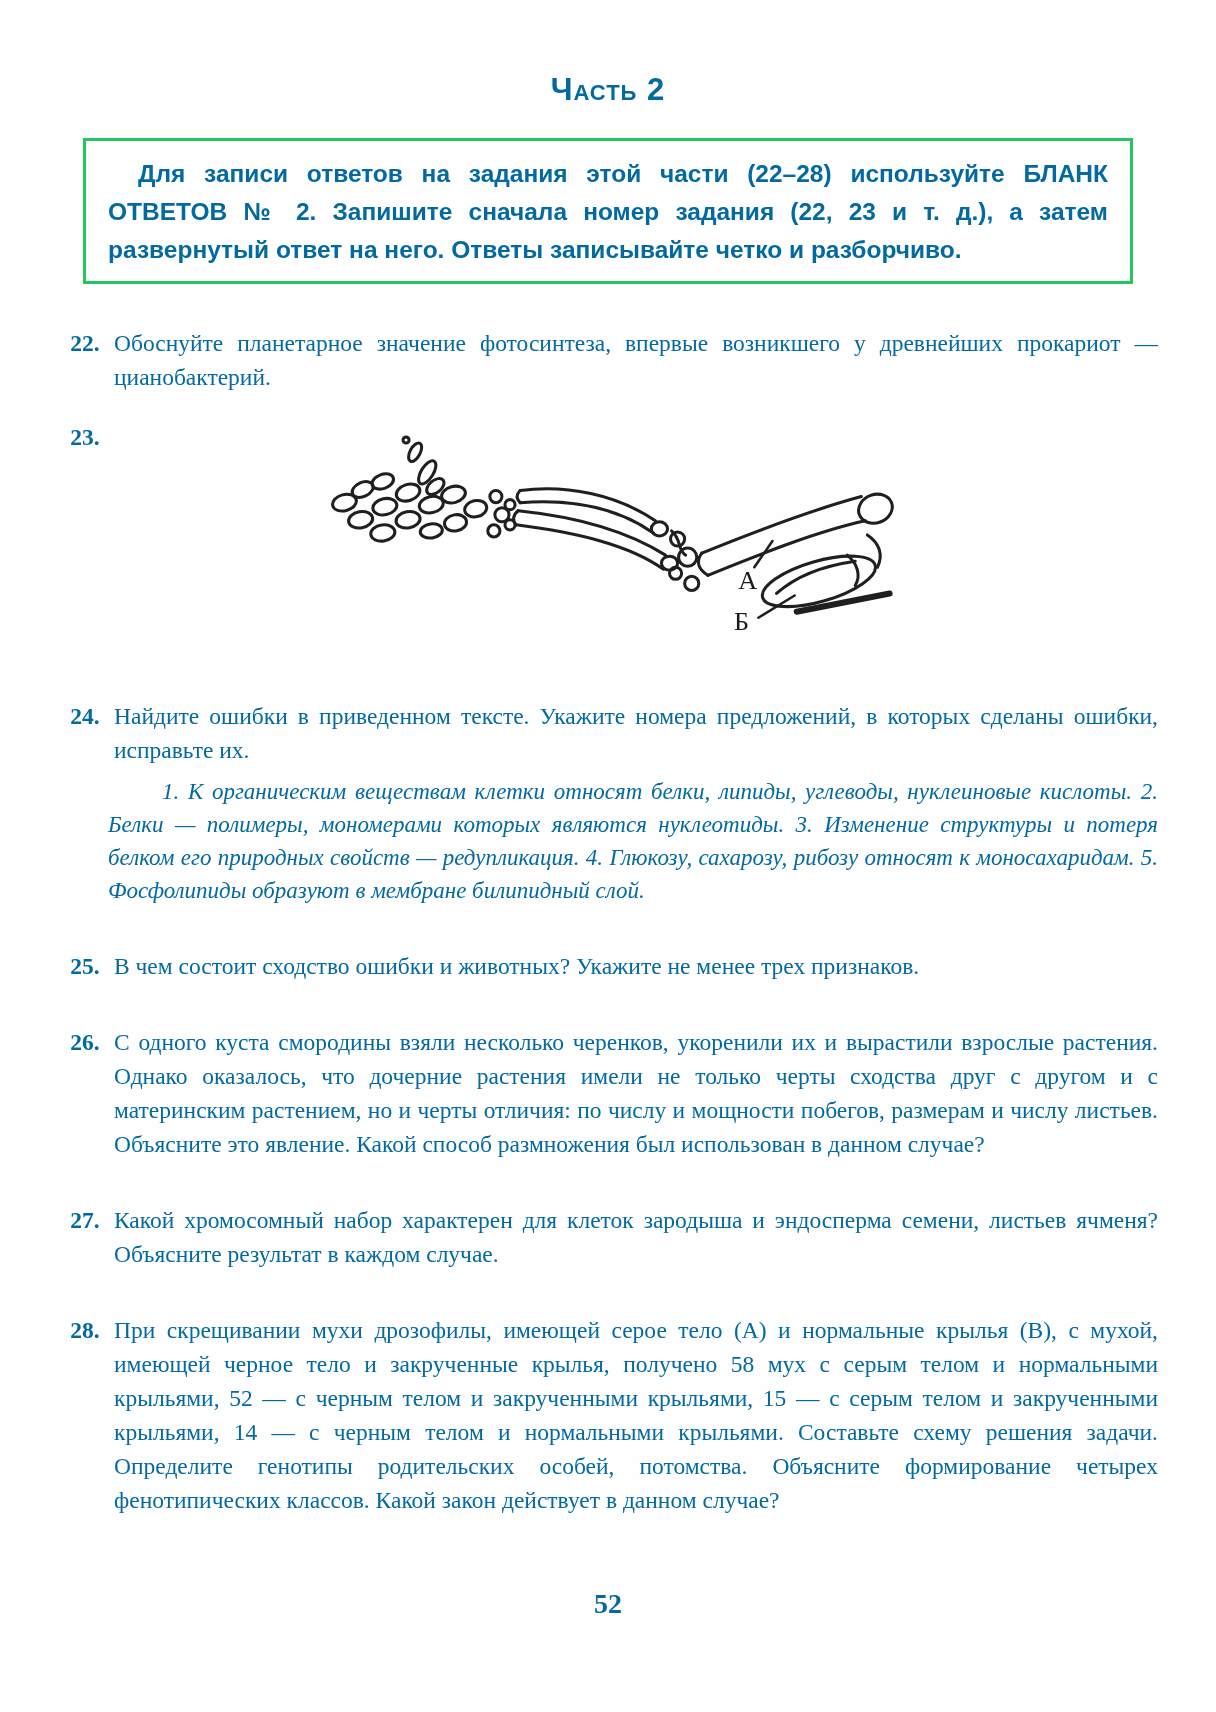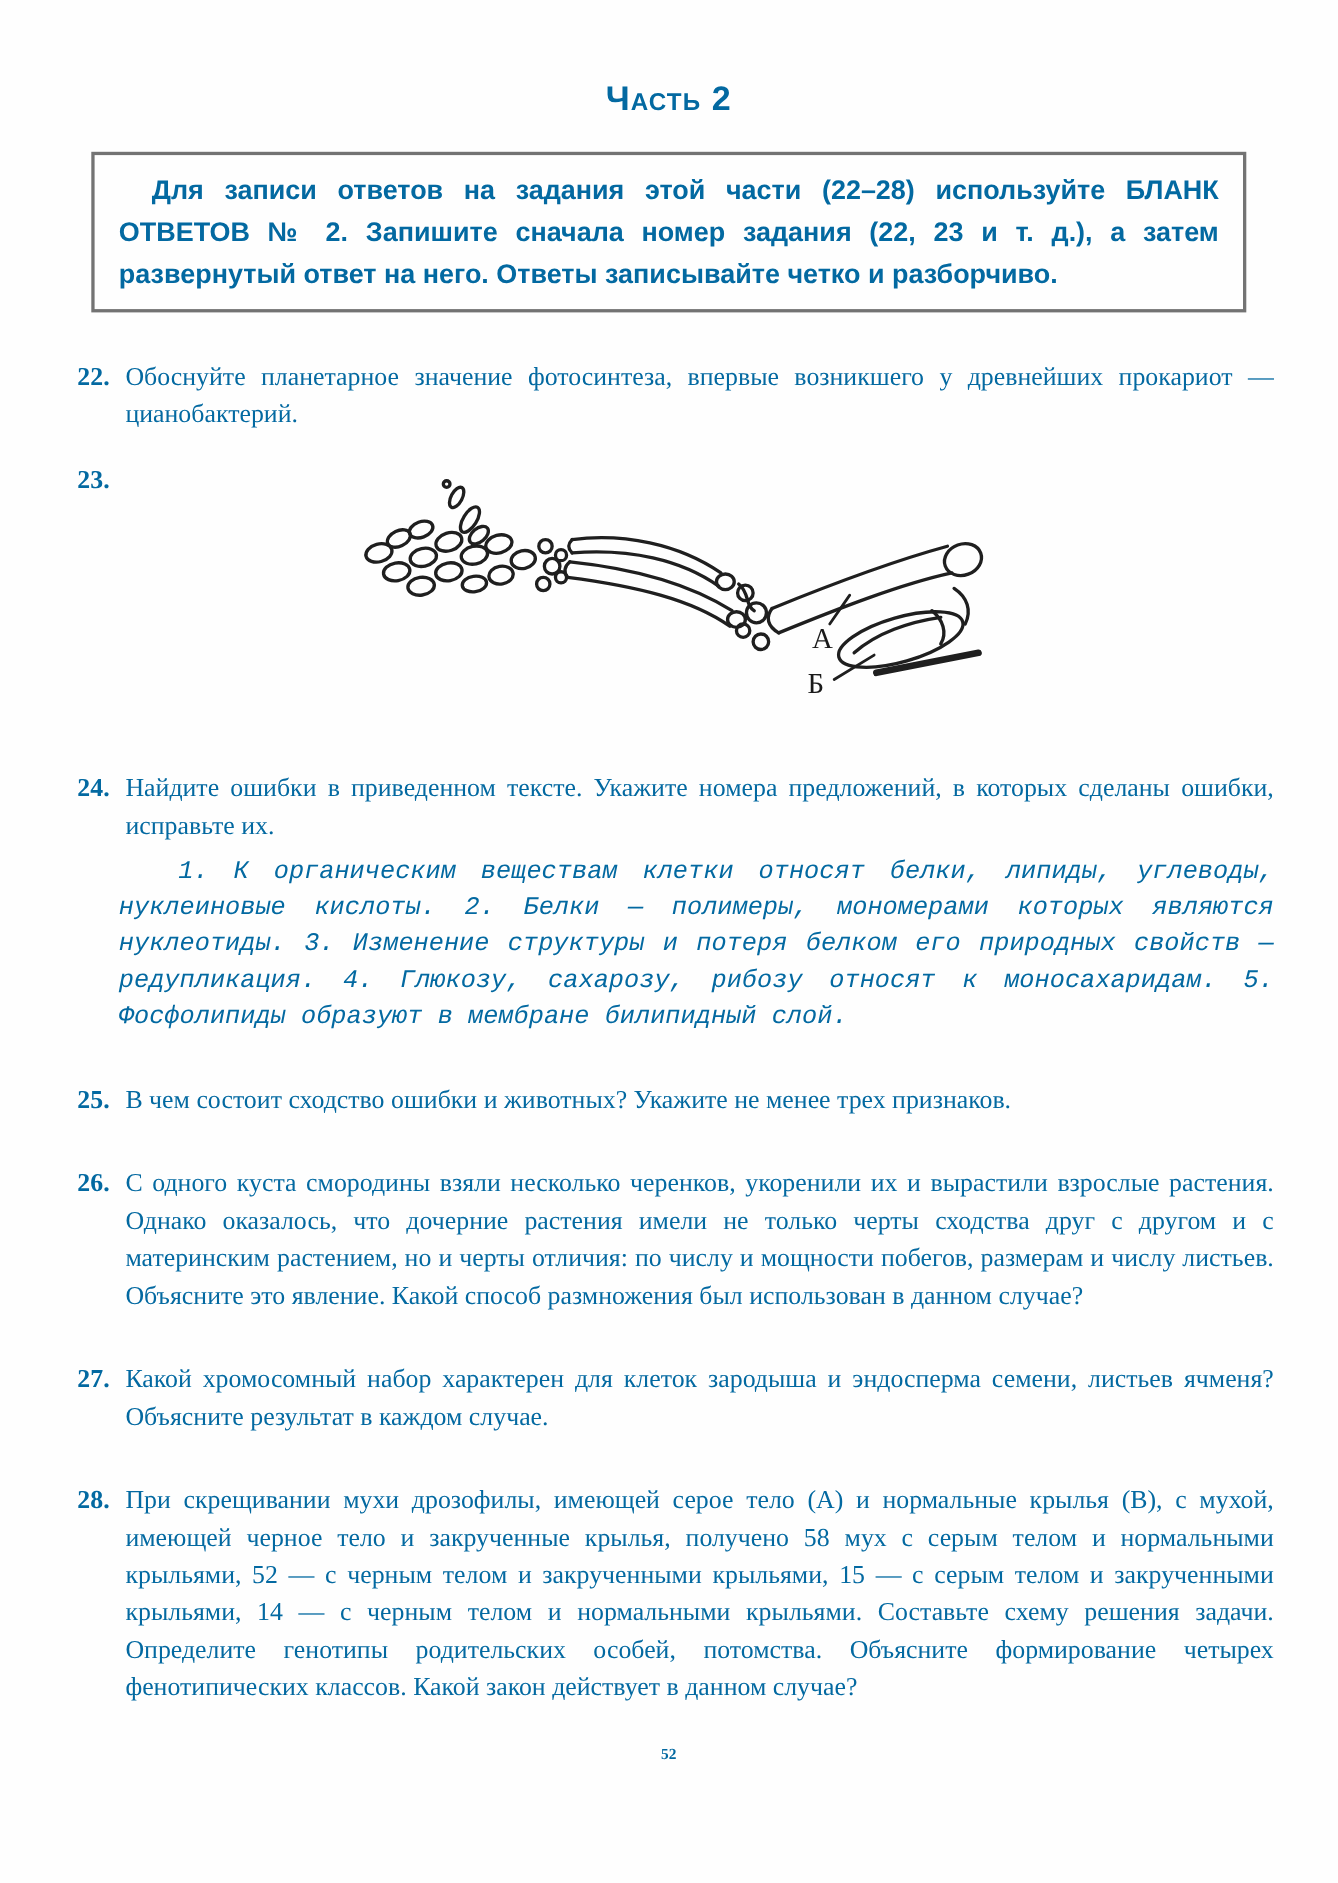--- a/index.html
+++ b/index.html
@@ -18,21 +18,21 @@
     text-align: center;
     font-family: "Liberation Sans", sans-serif;
     font-weight: bold;
     font-size: 31px;
     font-variant: small-caps;
     letter-spacing: 1px;
   }
   .instruction-box {
     width: 1000px;
     margin: 30px auto 0;
-    border: 3px solid #737373;
+    border: 3px solid #22c55e;
     padding: 14px 22px 12px;
     font-family: "Liberation Sans", sans-serif;
     font-weight: bold;
     font-size: 24.5px;
     line-height: 38px;
     text-align: justify;
   }
   .instruction-box p { margin: 0; text-indent: 30px; }
   .questions {
     width: 1102px;
@@ -59,30 +59,29 @@
     margin: 14px 0 0 208px;
     width: 586px;
   }
   .passage {
     margin: 8px 0 0 -6px;
     font-style: italic;
     font-size: 23px;
     line-height: 33px;
     text-align: justify;
     text-indent: 54px;
-    font-family: Liberation Mono, monospace;
   }
   .page-number {
     position: absolute;
     top: 1588px;
     left: 0;
     right: 0;
     text-align: center;
     font-weight: bold;
-    font-size: 14px;
+    font-size: 28px;
   }
   svg text {
     font-family: "Liberation Serif", serif;
     font-size: 26px;
     fill: #1a1a1a;
   }
 </style>
 </head>
 <body>
 

